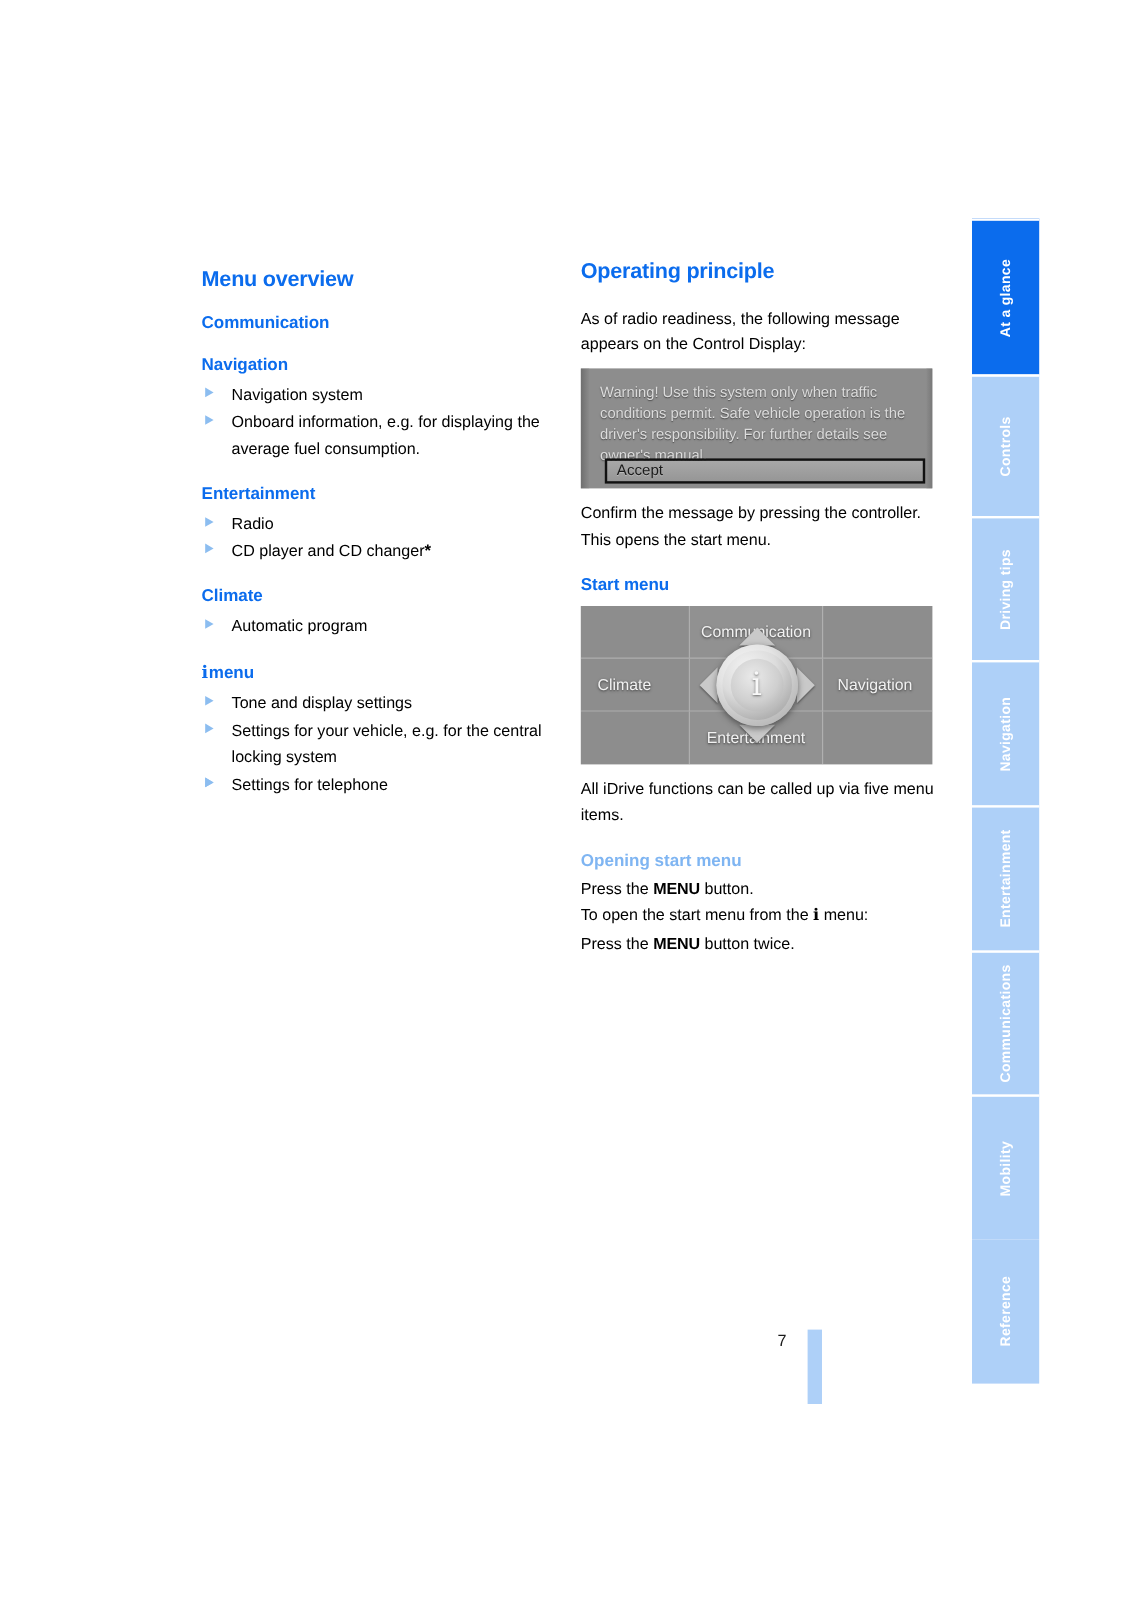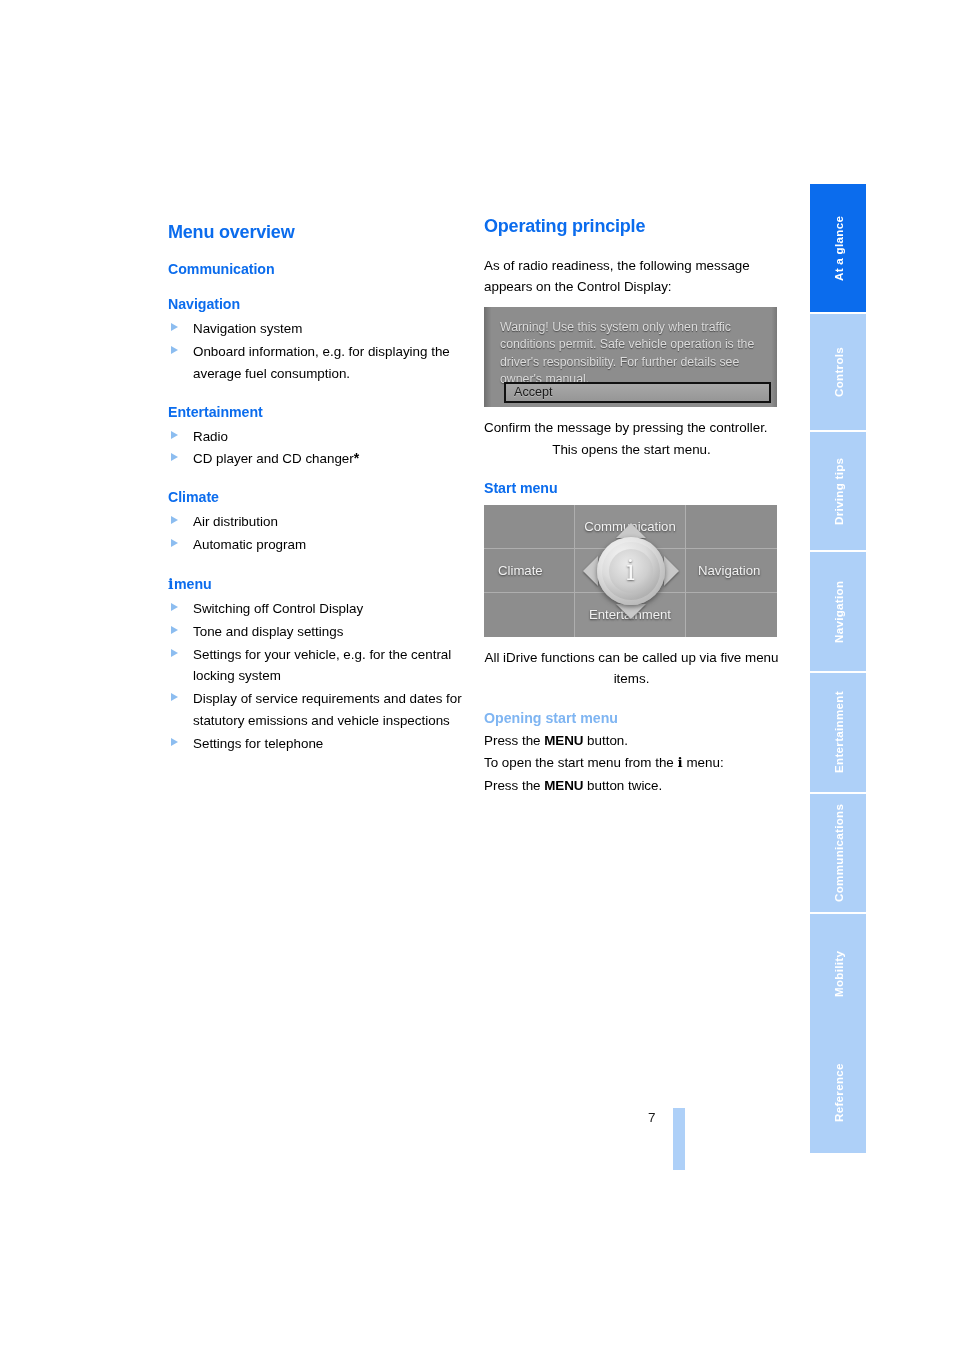--- a/index.html
+++ b/index.html
@@ -66,21 +66,21 @@
   }
   .ast { font-weight: bold; font-size: 14px; line-height: 0; }
 
   
   p.body {
     font-size: 13.4px;
     line-height: 1.6;
     color: #000;
     margin-bottom: 1px;
   }
-  p.body.spaced { margin-bottom: 14px; text-align: center; }
+  p.body.spaced { margin-bottom: 14px; }
   .menu-kw { font-weight: bold; letter-spacing: -0.1px; }
   .i-inline {
     font-family: "DejaVu Serif", serif;
     font-weight: bold;
     font-size: 13.5px;
   }
 
   
   .shot {
     position: relative;
@@ -271,30 +271,28 @@
     </ul>
 
     <h2 class="sub-head">Entertainment</h2>
     <ul class="bullets">
       <li><span class="tri"></span><span>Radio</span></li>
       <li><span class="tri"></span><span>CD player and CD changer</span><span class="ast">*</span></li>
     </ul>
 
     <h2 class="sub-head">Climate</h2>
     <ul class="bullets">
-      <li><span class="tri"></span><span>Air distribution</span></li>
       <li><span class="tri"></span><span>Automatic program</span></li>
     </ul>
 
     <h2 class="sub-head"><span class="imenu-glyph">i</span><span>menu</span></h2>
     <ul class="bullets">
-      <li><span class="tri"></span><span>Switching off Control Display</span></li>
       <li><span class="tri"></span><span>Tone and display settings</span></li>
       <li><span class="tri"></span><span>Settings for your vehicle, e.g. for the central locking system</span></li>
-      <li><span class="tri"></span><span>Display of service requirements and dates for statutory emissions and vehicle inspections</span></li>
+      <li><span class="tri"></span></li>
       <li><span class="tri"></span><span>Settings for telephone</span></li>
     </ul>
   </div>
 
   <div class="col-right">
     <h1 class="section-title">Operating principle</h1>
     <p class="body">As of radio readiness, the following message appears on the Control Display:</p>
 
     <div class="shot warn-shot">
       <div class="edge-l"></div>

